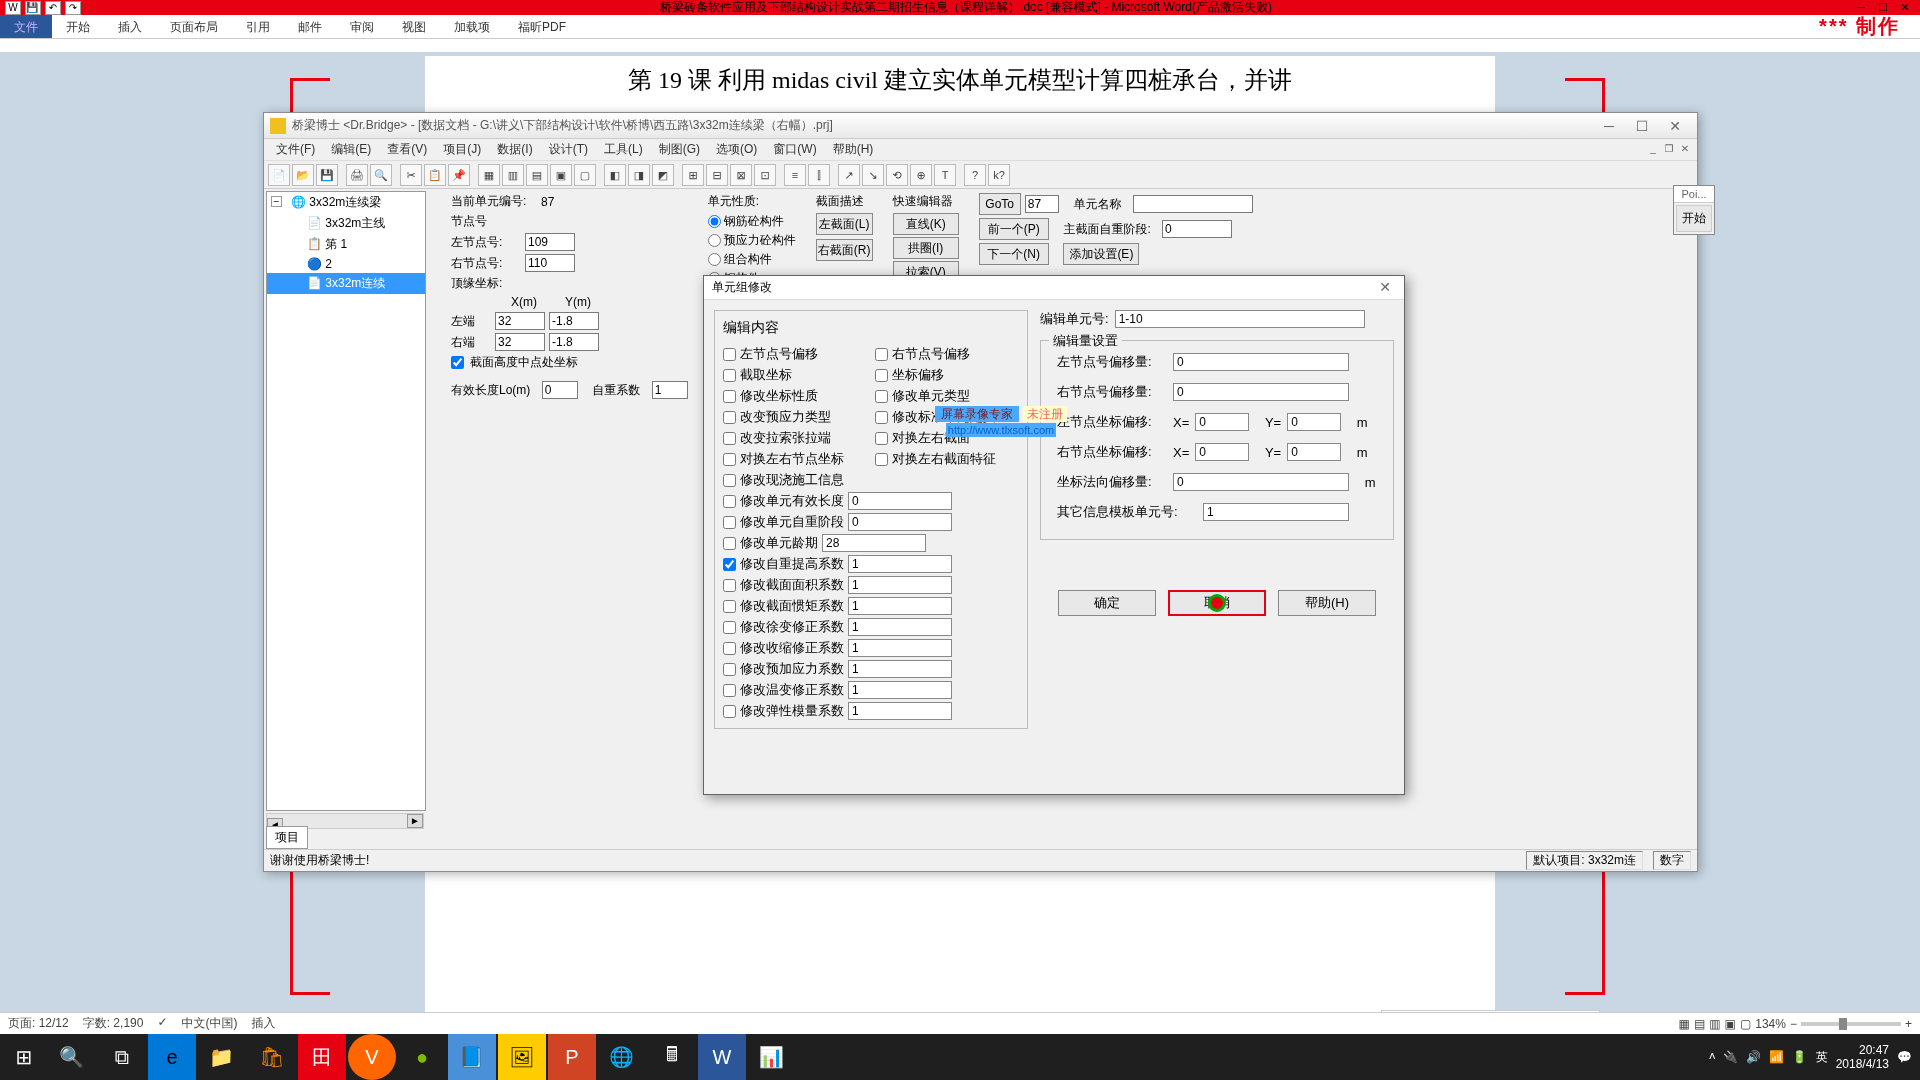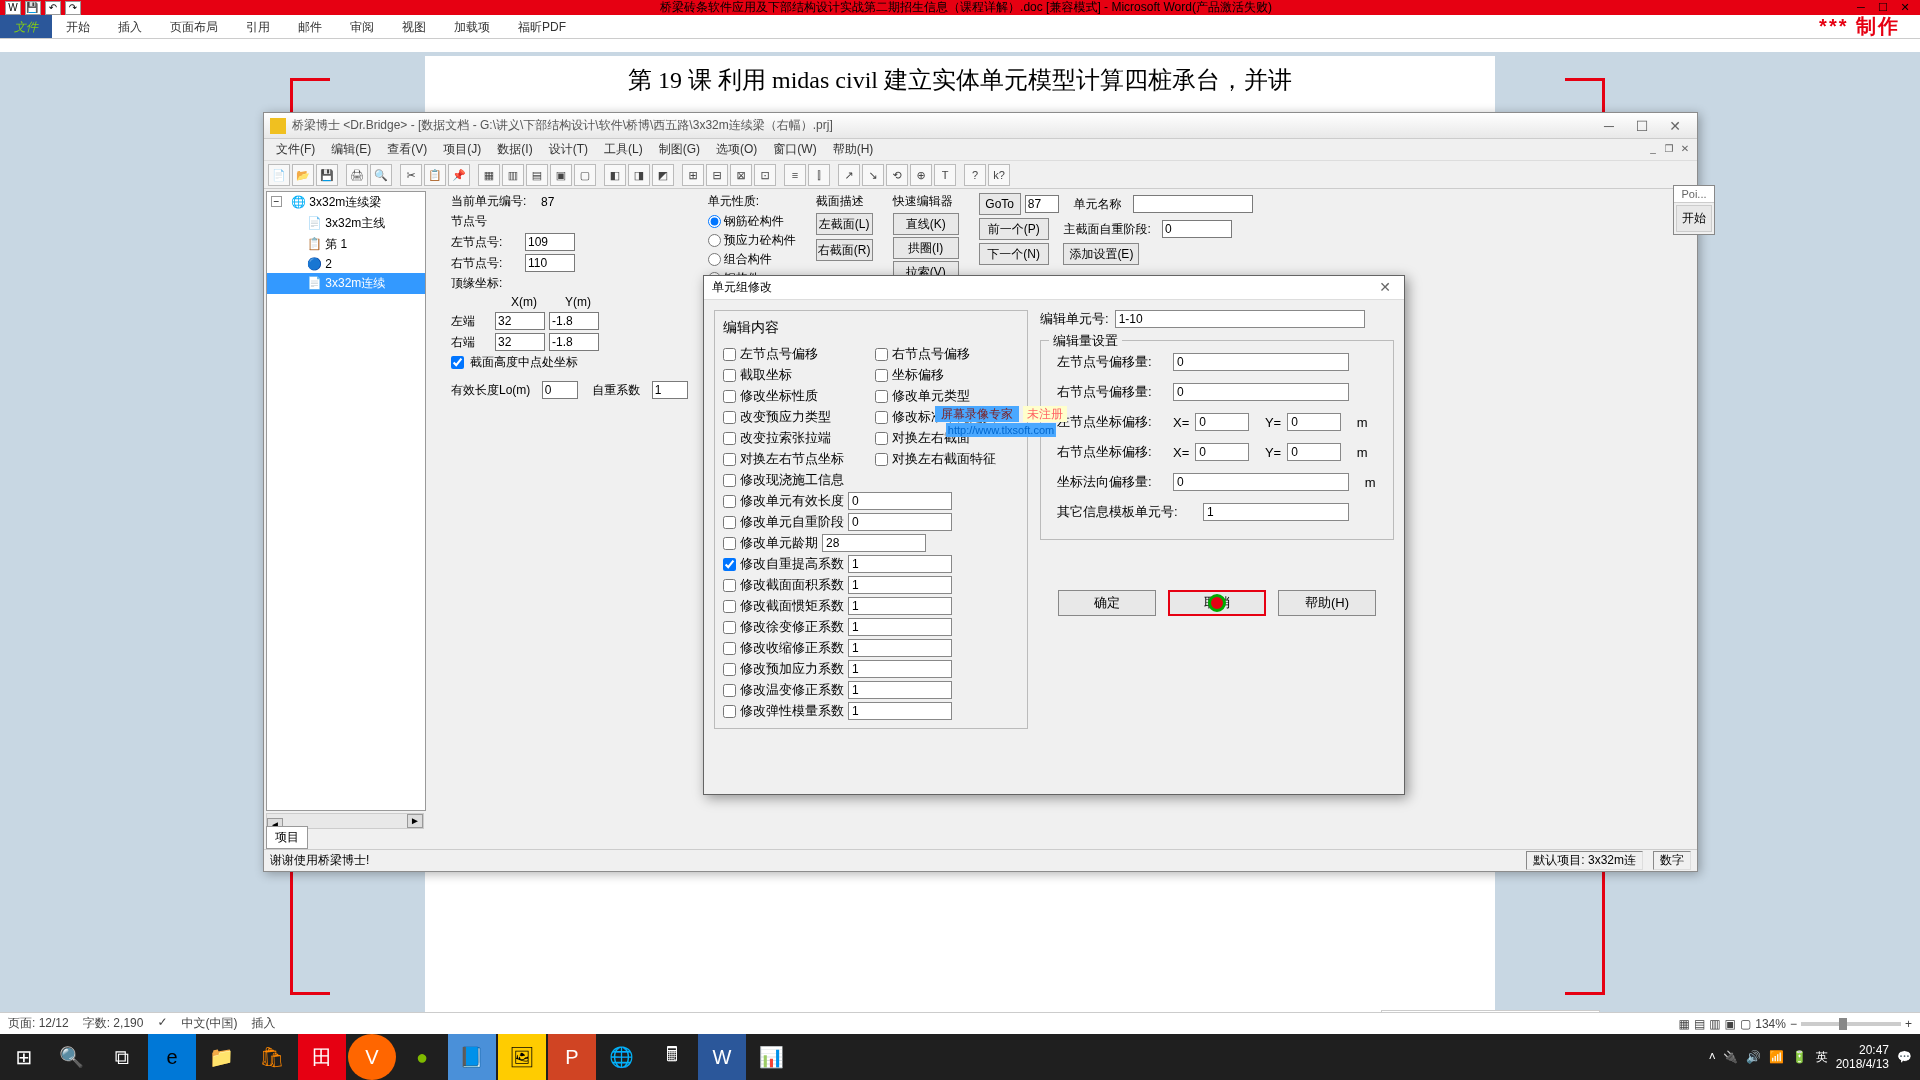--- a/index.html
+++ b/index.html
@@ -9,21 +9,21 @@
 .word-window { position: absolute; top: 0; left: 0; width: 100%; height: 100%; background: #fff; }
 .word-titlebar { height: 15px; background: #e60012; display: flex; align-items: center; font-size: 11px; color: #000; }
 .word-qat { display: flex; gap: 4px; margin-left: 5px; }
 .word-qat span { width: 16px; height: 14px; background: #fff; border: 1px solid #999; font-size: 10px; text-align: center; }
 .word-title-text { flex: 1; text-align: center; color: #000; font-size: 12px; }
 .word-winctl { display: flex; gap: 2px; margin-right: 5px; }
 .word-winctl span { width: 20px; text-align: center; color: #000; }
 
 .word-ribbon { height: 24px; background: #fff; border-bottom: 1px solid #ccc; display: flex; font-size: 12px; }
 .word-ribbon .tab { padding: 4px 14px; color: #333; }
-.word-ribbon .tab.active { background: #2b579a; color: #84cc16; font-style: italic; }
+.word-ribbon .tab.active { background: #2b579a; color: #c4b5fd; }
 .word-ribbon .brand { margin-left: auto; margin-right: 20px; color: #e60012; font-weight: bold; font-size: 20px; letter-spacing: 2px; display: flex; align-items: center; }
 
 .word-doc-area { position: absolute; top: 52px; left: 0; right: 0; bottom: 36px; background: #c8d7e3; display: flex; justify-content: center; }
 .word-page { width: 1070px; background: #fff; margin-top: 4px; position: relative; }
 .word-page-title { text-align: center; font-size: 24px; font-family: SimSun; padding-top: 8px; color: #000; }
 .red-frame { position: absolute; border: 3px solid #e60012; }
 .corner-tl { top: 78px; left: 290px; width: 40px; height: 12px; border-right: none; border-bottom: none; }
 .corner-tr { top: 78px; right: 315px; width: 40px; height: 12px; border-left: none; border-bottom: none; }
 .corner-bl { bottom: 85px; left: 290px; width: 40px; height: 12px; border-right: none; border-top: none; }
 .corner-br { bottom: 85px; right: 315px; width: 40px; height: 12px; border-left: none; border-top: none; }

